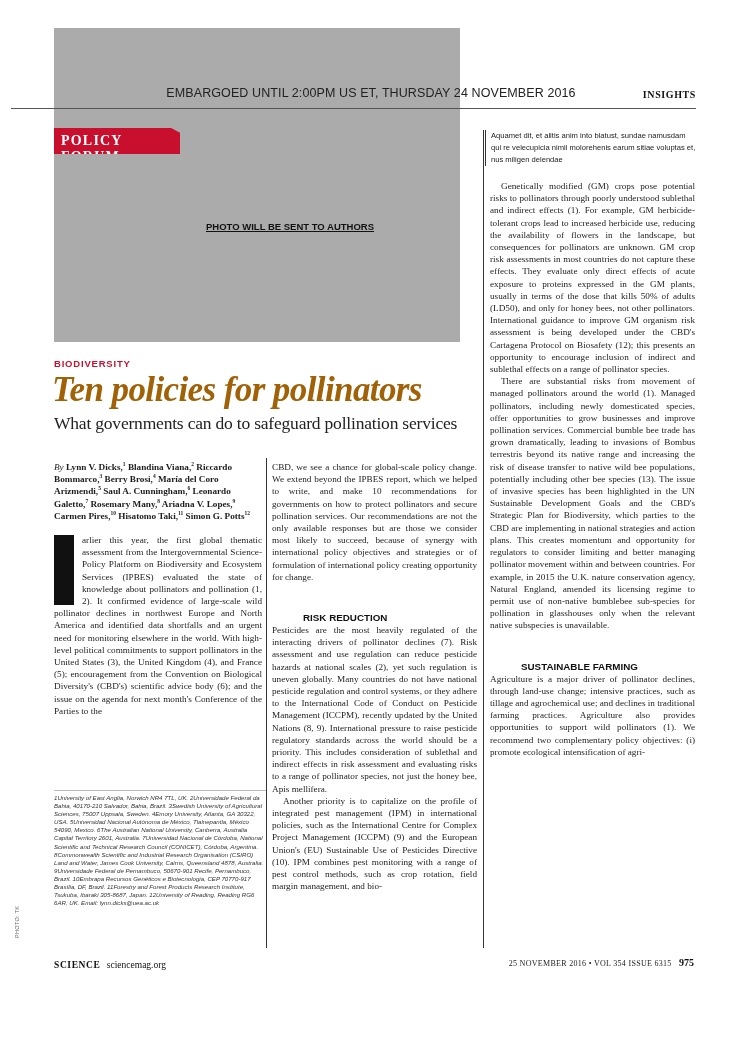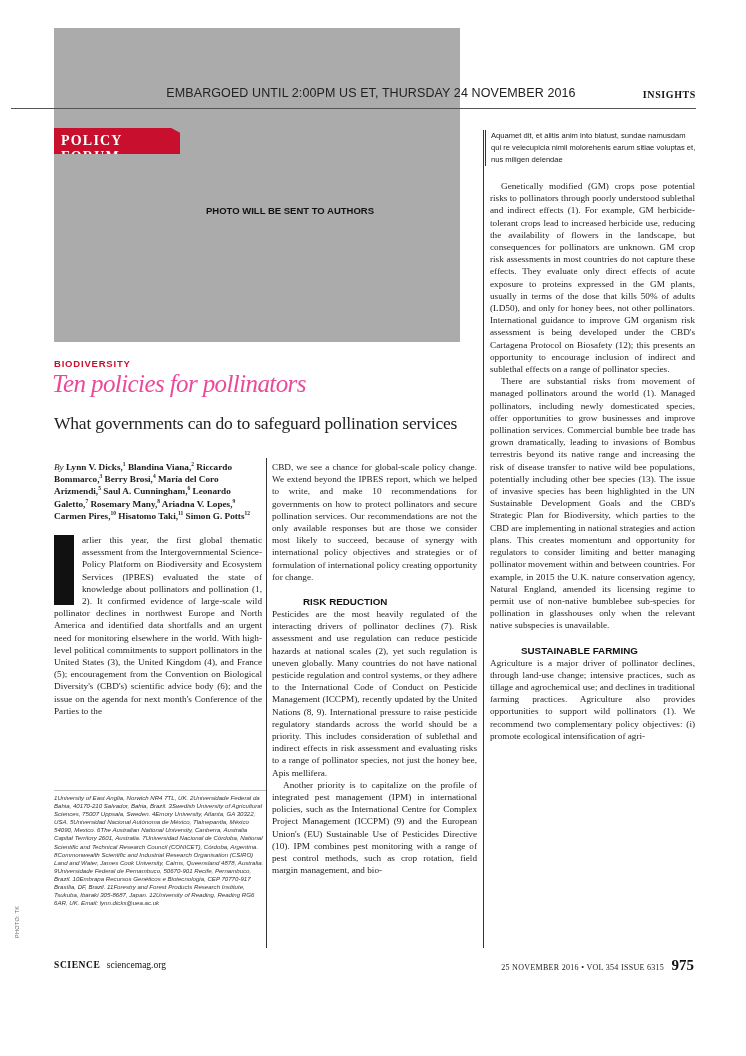--- a/index.html
+++ b/index.html
@@ -5,43 +5,43 @@
   html, body { margin:0; padding:0; background:#ffffff; }
   body { width:746px; height:1056px; position:relative; overflow:hidden; font-family:"Liberation Serif", serif; color:#1a1a1a; }
   .rule-top { position:absolute; left:11px; top:108px; width:473px; height:1px; background:#555; }
   .rule-top-right { position:absolute; left:484px; top:108px; width:212px; height:1px; background:#555; }
   .photo { position:absolute; left:54px; top:28px; width:406px; height:314px; background:#ababab; }
   .embargo { position:absolute; left:0; top:86px; width:746px; text-align:center; font-family:"Liberation Sans", sans-serif; font-size:12.5px; color:#222; letter-spacing:0.1px; }
   .embargo span { position:relative; left:-2px;text-align:center; }
   .insights { position:absolute; right:50px; top:89px; font-family:"Liberation Serif", serif; font-weight:bold; font-size:10px; letter-spacing:0.6px; color:#111; }
   .forum-tab { position:absolute; left:54px; top:128px; width:126px; height:26px; background:#c8102e; clip-path:polygon(0 0, 93% 0, 100% 18%, 100% 100%, 0 100%); }
   .forum-tab span { position:absolute; left:7px; top:5px; font-family:"Liberation Serif", serif; font-weight:bold; color:#fff; font-size:14px; letter-spacing:1.2px; }
-  .photo-note { position:absolute; left:54px; top:205px; width:472px; text-align:center; font-family:"Liberation Sans", sans-serif; font-weight:bold; font-size:9.5px; color:#111; }
+  .photo-note { position:absolute; left:54px; top:221px; width:472px; text-align:center; font-family:"Liberation Sans", sans-serif; font-weight:bold; font-size:9.5px; color:#111;text-decoration:underline; }
   .pullquote { position:absolute; left:485px; top:130px; width:205px; border-left:1.5px solid #333; padding-left:5px; font-family:"Liberation Sans", sans-serif; font-size:7.6px; line-height:12px; color:#222; }
   .kicker { position:absolute; left:54px; top:358px; font-family:"Liberation Sans", sans-serif; font-weight:bold; font-size:9.5px; color:#c8102e; letter-spacing:0.8px; }
-  .headline { position:absolute; left:52px; top:370px; font-family:"Liberation Serif", serif; font-style:italic; font-weight:normal; font-size:25px; color:#ec4899; letter-spacing:-0.6px; white-space:nowrap; }
+  .headline { position:absolute; left:52px; top:370px; font-family:"Liberation Serif", serif; font-style:italic; font-weight:bold; font-size:35px; color:#a16207; letter-spacing:-0.6px; white-space:nowrap; }
   .deck { position:absolute; left:54px; top:413px; font-family:"Liberation Serif", serif; font-size:17.5px; color:#222; white-space:nowrap; letter-spacing:-0.2px; }
   .col { position:absolute; font-size:9.2px; line-height:12.2px; text-align:justify; color:#1d1d1d; }
   .col p { margin:0; }
   .col p.indent { text-indent:11px; }
   .col1 { left:54px; top:461px; width:208px; }
   .col2 { left:272px; top:461px; width:205px; }
   .col3 { left:490px; top:180px; width:205px; }
   .vrule { position:absolute; width:1px; background:#333; }
   .byline { font-family:"Liberation Serif", serif; font-weight:bold; font-size:9.2px; line-height:12.2px; text-align:left; }
   .byline i { font-weight:normal; }
   .dropcap-wrap { margin-top:12px; }
   .dropcap { float:left; font-family:"Liberation Sans", sans-serif; font-weight:bold; font-size:88px; line-height:66px; height:70px; width:20px; margin:1px 8px 0 0; background:#111; color:#111; transform:scaleX(1); position:relative; }
   .affil { position:absolute; left:54px; top:790px; width:212px; font-family:"Liberation Sans", sans-serif; font-style:italic; font-size:6.1px; line-height:8.1px; color:#333; border-top:0.5px solid #bbb; padding-top:3px; }
   .photocredit { position:absolute; left:14px; top:938px; transform:rotate(-90deg); transform-origin:left top; font-family:"Liberation Sans", sans-serif; font-size:5.5px; color:#666; letter-spacing:0.3px; }
-  .section-head { font-family:"Liberation Sans", sans-serif; font-weight:bold; font-size:9.8px; margin-top:12px; line-height:13px; color:#111;padding-left:31px; }
+  .section-head { font-family:"Liberation Sans", sans-serif; font-weight:bold; font-size:9.8px; margin-top:28px; line-height:13px; color:#111;padding-left:31px; }
   .footer-left { position:absolute; left:54px; top:960px; font-family:"Liberation Serif", serif; font-size:9.5px; color:#111; }
   .footer-left b { letter-spacing:0.6px; margin-right:4px;margin-top:13px; }
   .footer-right { position:absolute; right:52px; top:957px; font-family:"Liberation Serif", serif; font-size:8px; color:#222; letter-spacing:0.3px; }
-  .footer-right b { font-size:15px; margin-left:5px; color:#111; letter-spacing:0; }
+  .footer-right b { font-size:10px; margin-left:5px; color:#111; letter-spacing:0; }
   sup { font-size:5.5px; line-height:0; }
 </style>
 </head>
 <body>
 
 <div class="photo"></div>
 <div class="rule-top"></div>
 <div class="rule-top-right"></div>
 <div class="embargo"><span>EMBARGOED UNTIL 2:00PM US ET, THURSDAY 24 NOVEMBER 2016</span></div>
 <div class="insights">INSIGHTS</div>

